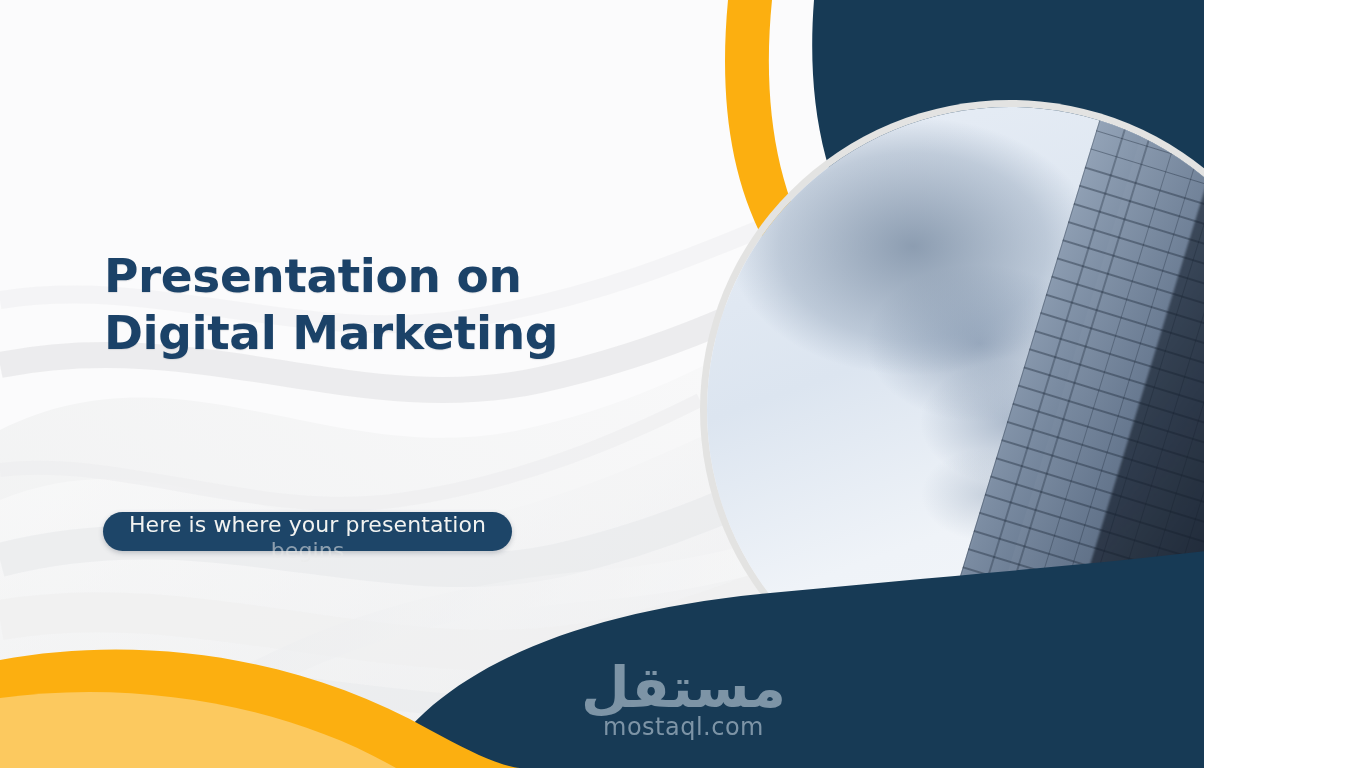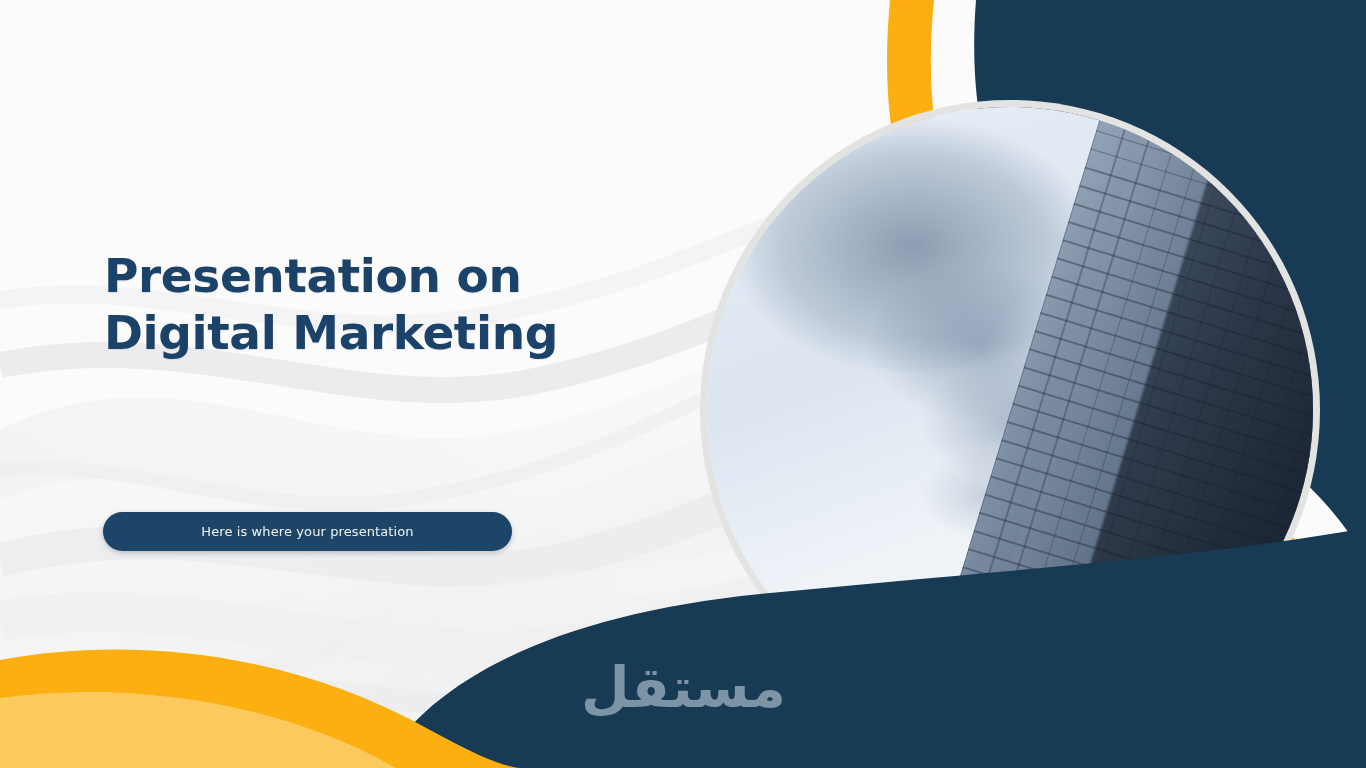--- a/index.html
+++ b/index.html
@@ -7,21 +7,21 @@
     margin: 0;
     padding: 0;
     background: #ffffff;
   }
   body {
     font-family: "Liberation Sans", sans-serif;
   }
 
   .slide {
     position: relative;
-    width: 1366px;
+    width: 1204px;
     height: 768px;
     overflow: hidden;
     background: #fbfbfc;
   }
 
   
   .bg-art {
     position: absolute;
     inset: 0;
     width: 1366px;
@@ -136,23 +136,23 @@
     background: #1d4568;
     box-shadow: 0 2px 5px rgba(70,80,95,0.30);
   }
   .subtitle-text {
     position: absolute;
     left: 103px;
     top: 512px;
     width: 409px;
     text-align: center;
     font-family: "DejaVu Sans", sans-serif;
-    font-size: 13px;
+    font-size: 22px;
     line-height: 26px;
-    padding-top: 7px;
+    padding-top: 0;
     color: #f2f3f1;
     letter-spacing: 0.1px;
     box-sizing: border-box;
   }
   .subtitle-text .overflow-line {
     display: block;
     color: #e9eaea;
     opacity: 0.55;
     mix-blend-mode: normal;
   }
@@ -238,19 +238,21 @@
   <svg class="orange-arcs" width="560" height="170" viewBox="0 0 560 170" aria-hidden="true">
     <path d="M0,62 C140,36 300,58 430,132 C470,154 500,168 520,170 L0,170 Z" fill="#fcaf10"></path>
     <path d="M0,100 C130,82 280,104 396,170 L0,170 Z" fill="#fcc95f"></path>
   </svg>
 
   <h1 class="title">Presentation on Digital Marketing</h1>
 
   <div class="subtitle-pill"></div>
   <div class="subtitle-text">
     <span>Here is where your presentation</span>
+    <span class="overflow-line">begins</span>
   </div>
 
   <div class="watermark">
     <span class="wm-ar">مستقل</span>
+    <span class="wm-latin">mostaql.com</span>
   </div>
 
 </div>
 
 </body></html>

